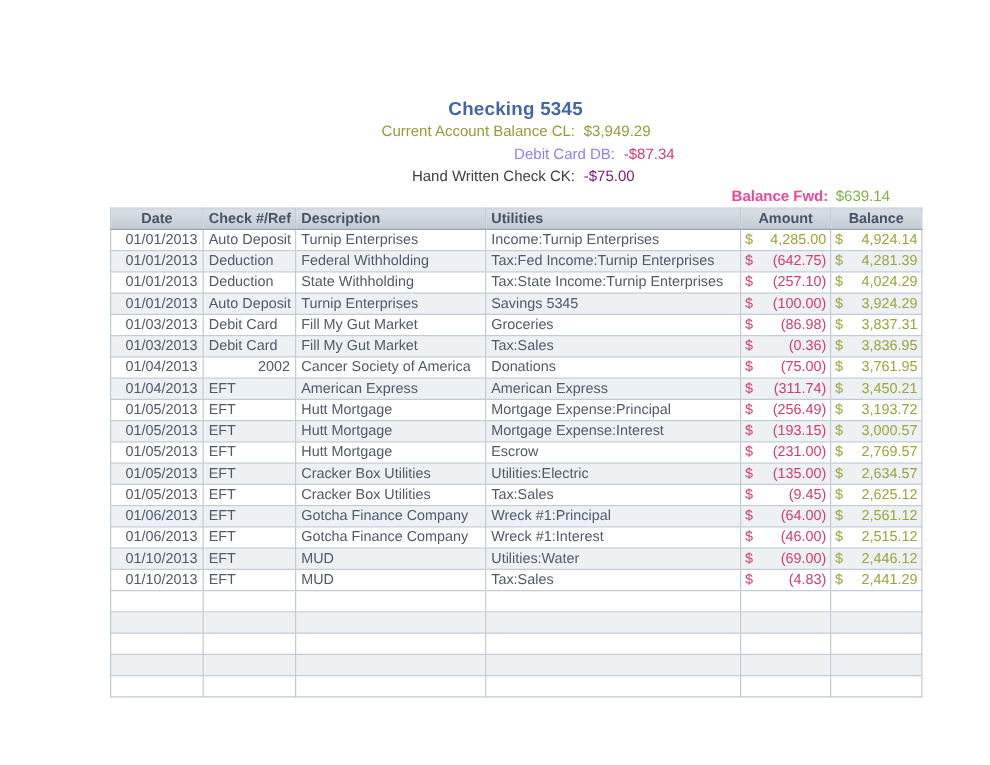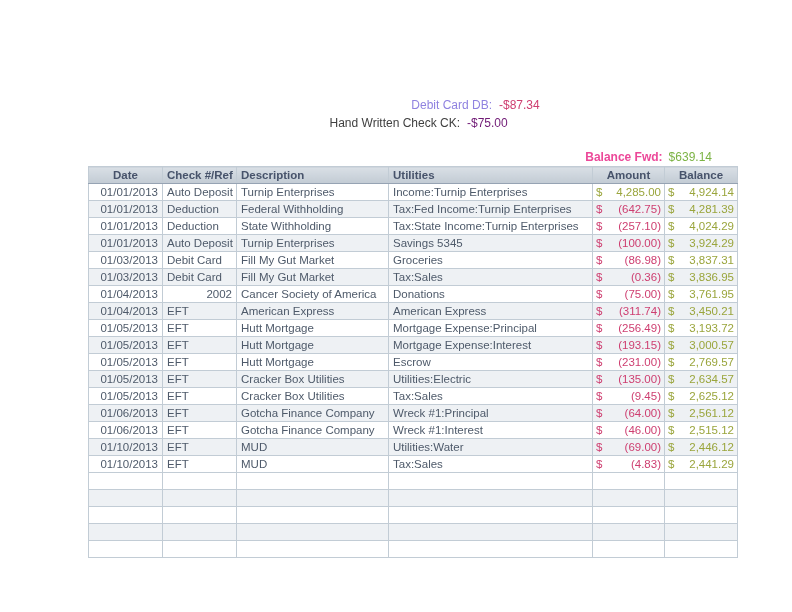--- a/index.html
+++ b/index.html
@@ -54,22 +54,24 @@
     padding:0 3px; height:16px;
   }
   td.money.pos .cur, td.money.pos .val { color:#9aa53c; }
   td.money.neg .cur, td.money.neg .val { color:#ce3e70; }
 </style>
 </head>
 <body>
 
 <div class="page">
 
+  <div class="title">Checking 5345</div>
 
   <div class="summary">
+      <div class="summary-line"><span class="summary-label" style="color: rgb(148, 155, 56);">Current Account Balance CL:</span><span class="summary-value" style="color: rgb(148, 155, 56);">$3,949.29</span></div>
       <div class="summary-line"><span class="summary-label" style="color: rgb(143, 130, 224); margin-left: 32px;">Debit Card DB:</span><span class="summary-value" style="color: rgb(206, 62, 112);">-$87.34</span></div>
       <div class="summary-line"><span class="summary-label" style="color: #404040;">Hand Written Check CK:</span><span class="summary-value" style="color: #701a75;">-$75.00</span></div>
     </div>
 
   <div class="balance-fwd">
     <span class="bf-label">Balance Fwd:</span><span class="bf-value">$639.14</span>
   </div>
 
   <table class="register">
     <colgroup>

